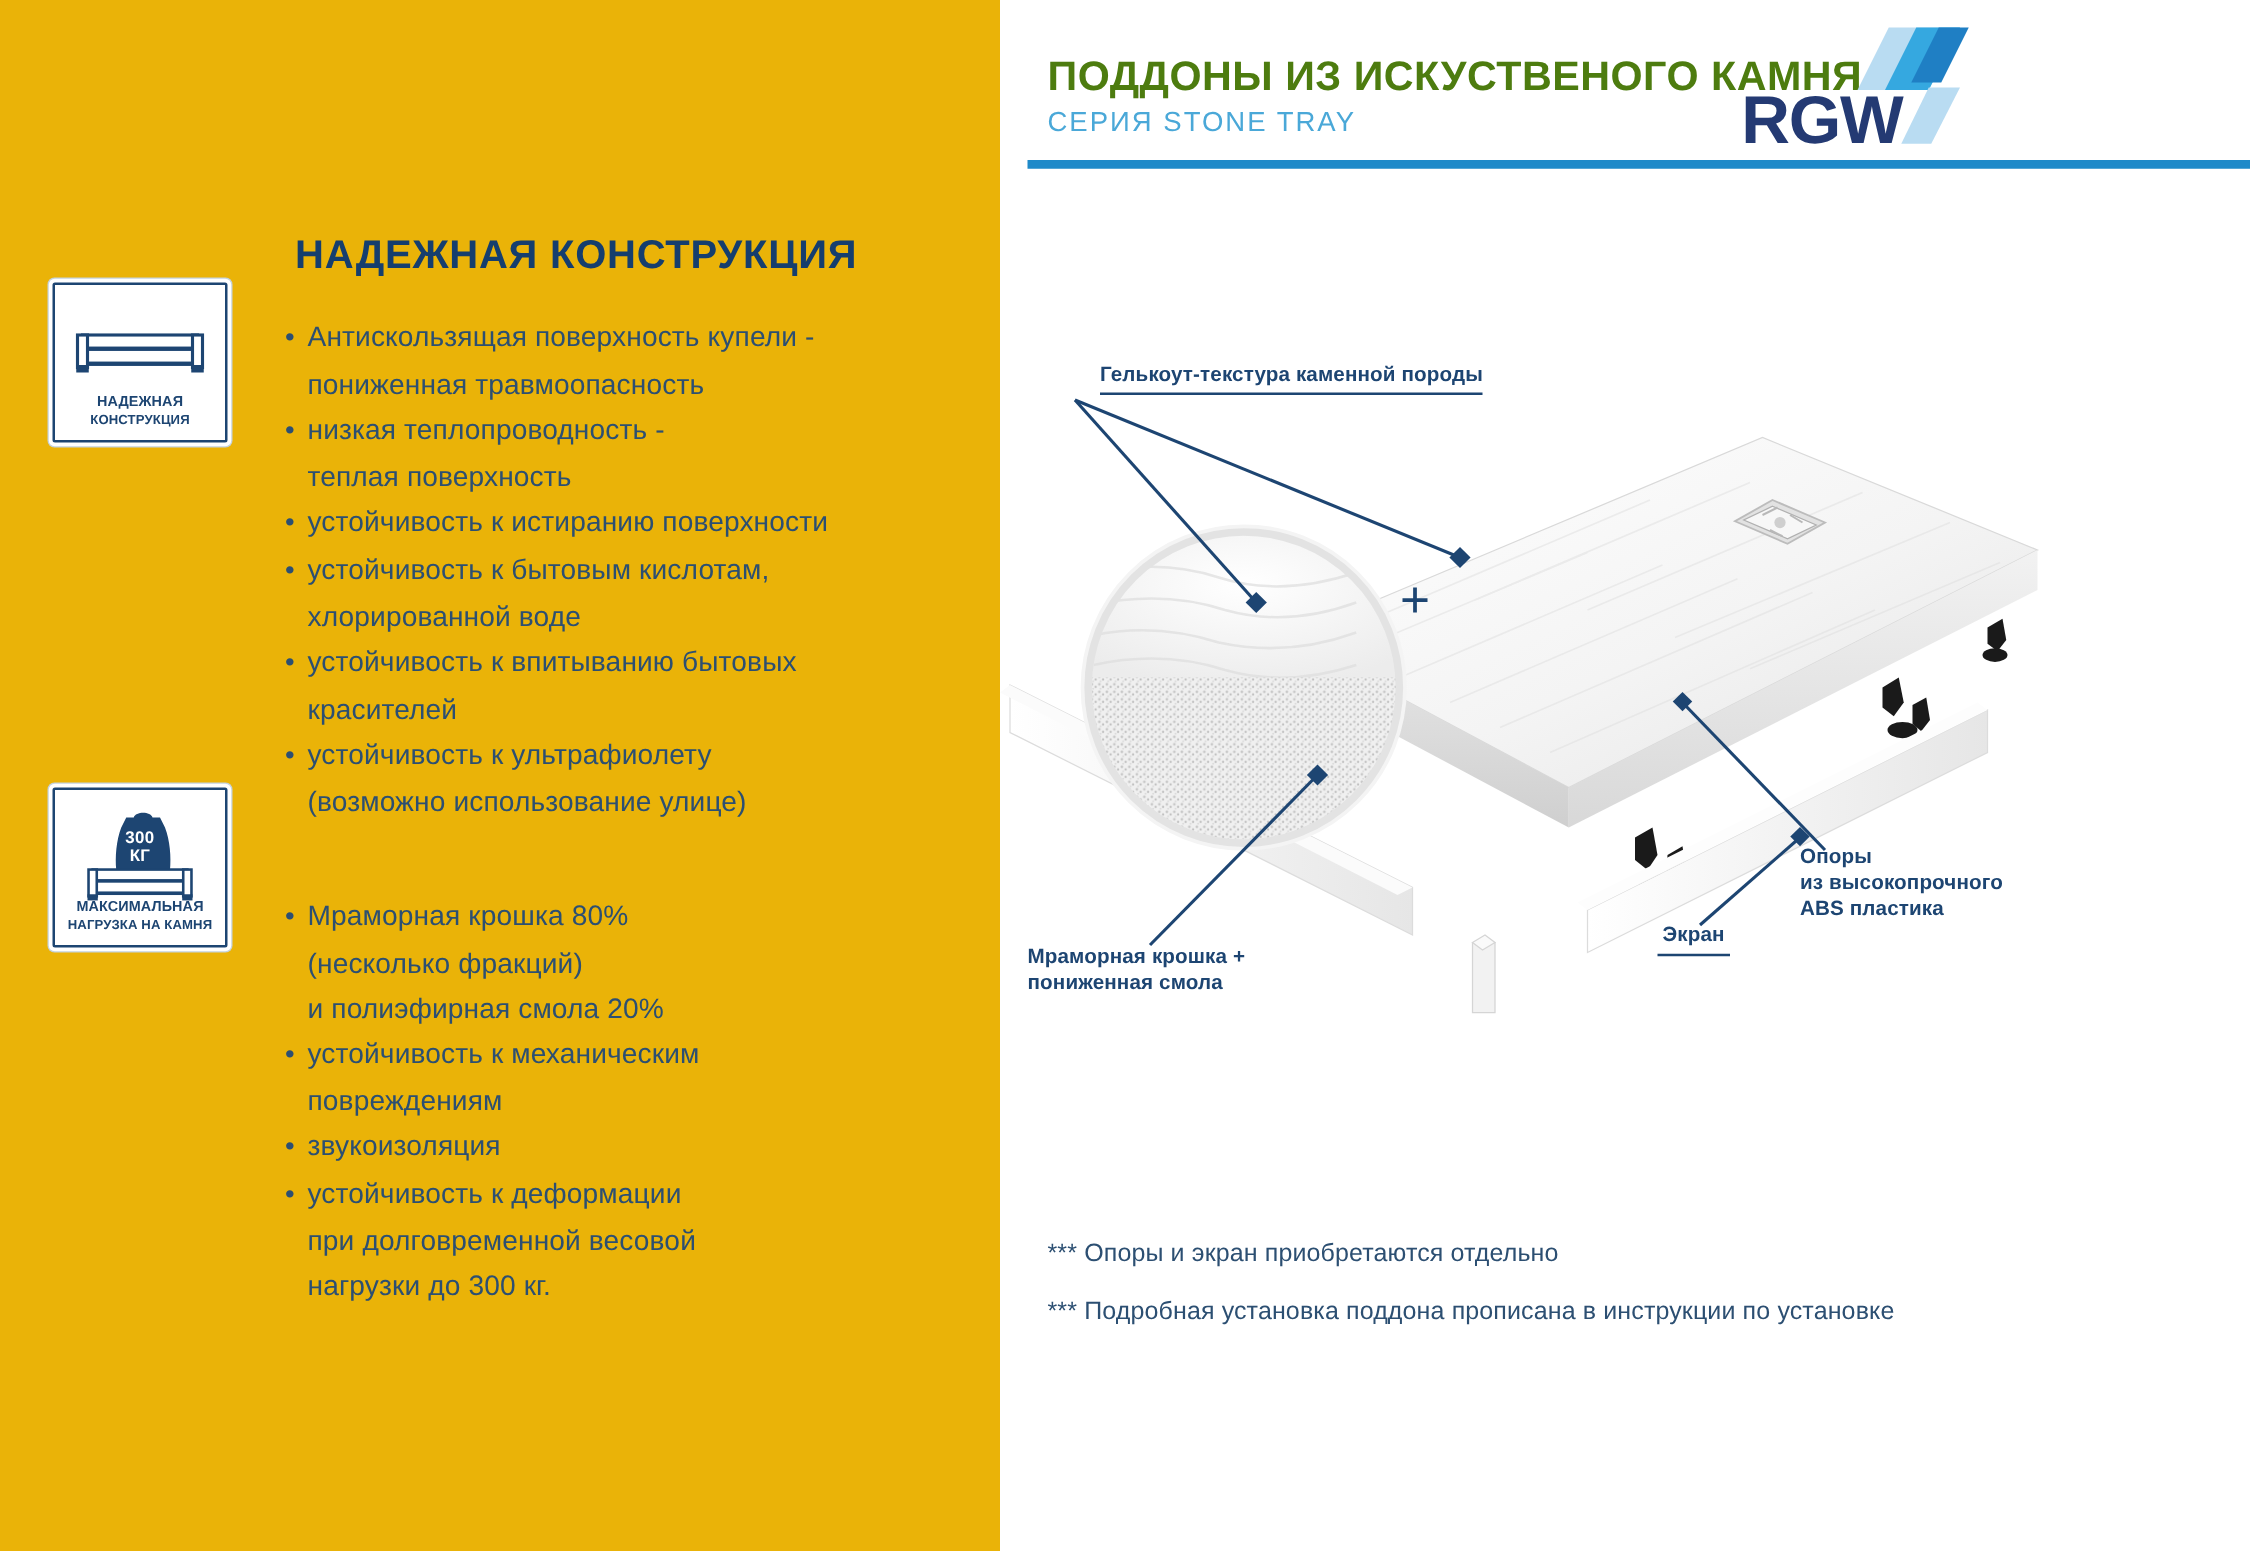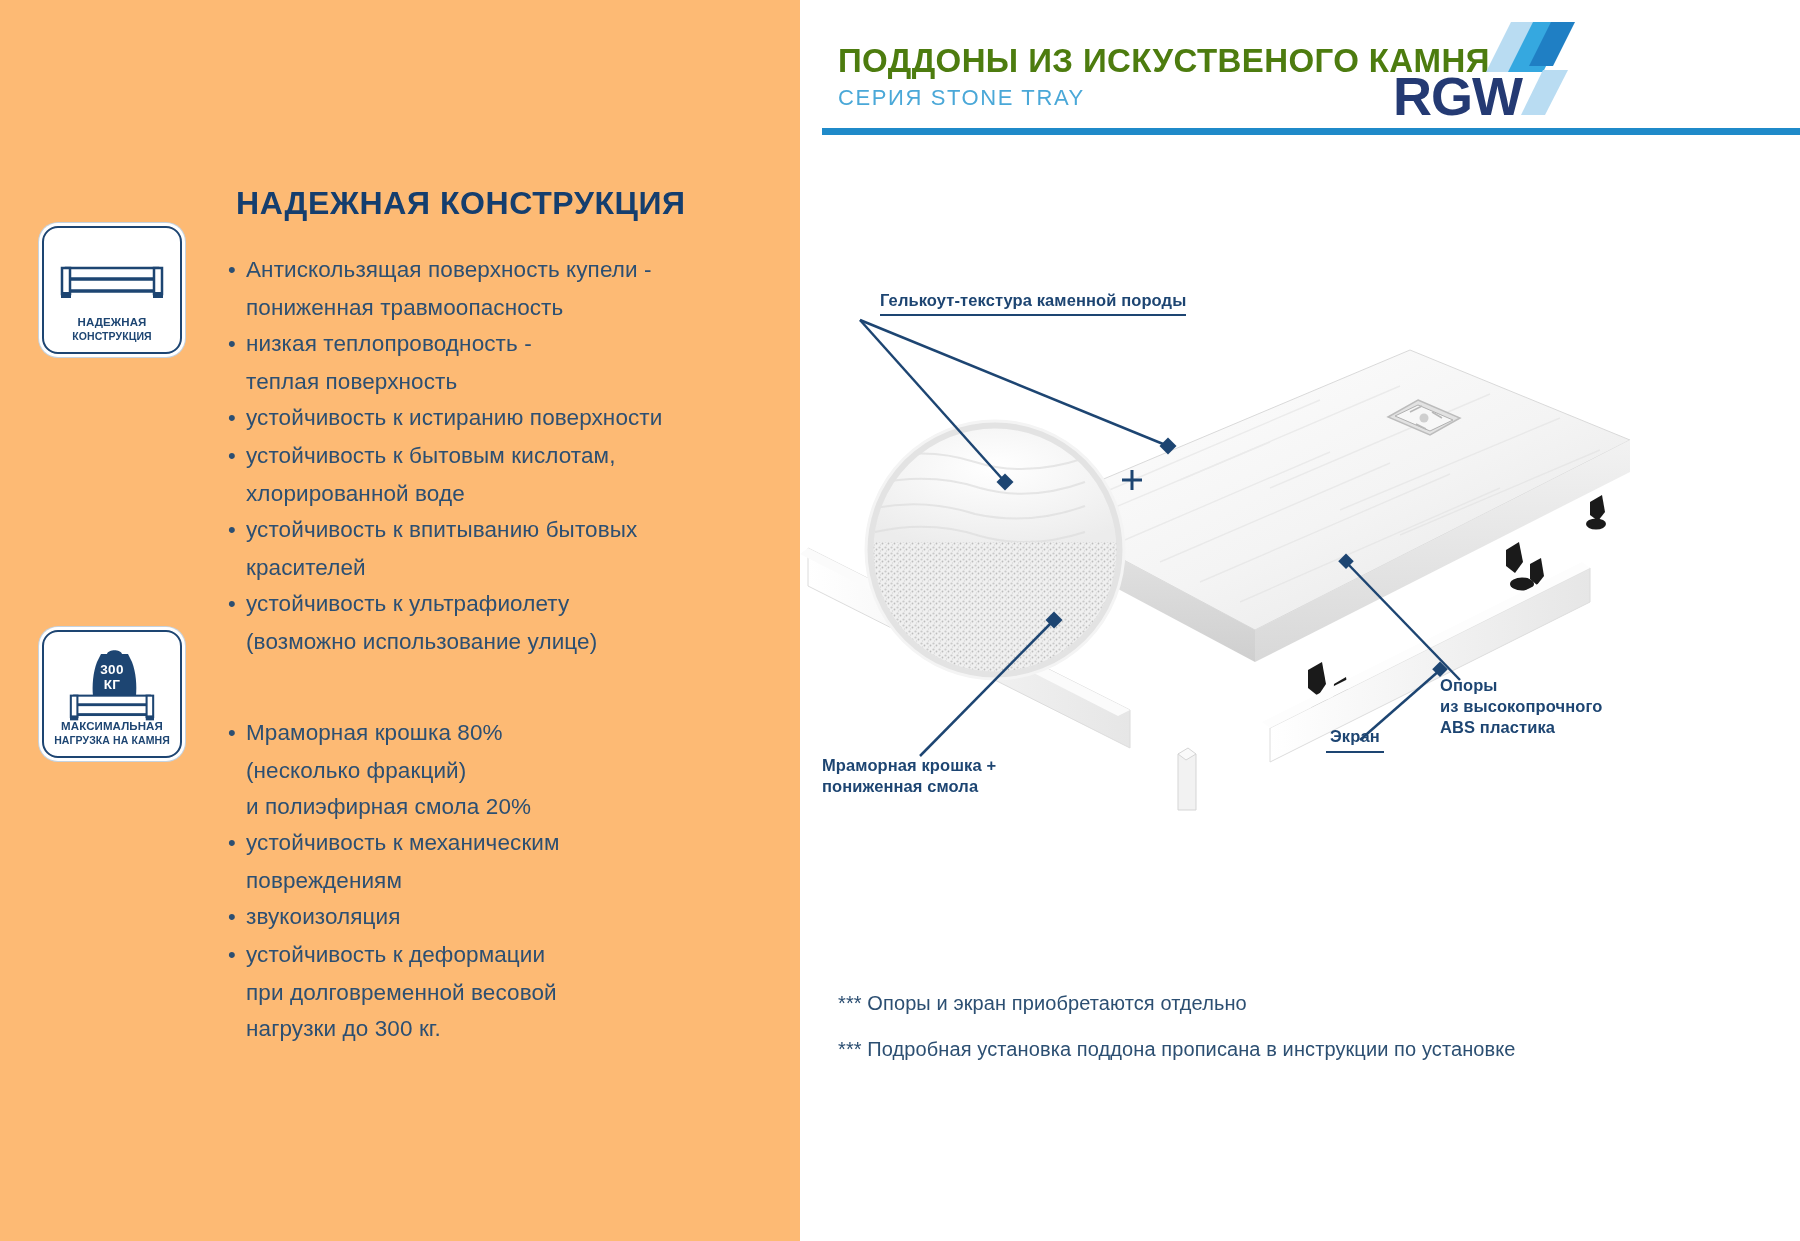--- a/index.html
+++ b/index.html
@@ -9,21 +9,21 @@
     background: #ffffff;
     position: relative;
     overflow: hidden;
   }
   .page { position: relative; width: 1800px; height: 1241px; background:#fff; }
 
   
   .sidebar {
     position: absolute; left: 0; top: 0;
     width: 800px; height: 1241px;
-    background: #fdba74;
+    background: #eab308;
   }
   .sidebar-title {
     position: absolute; left: 236px; top: 185px;
     font-size: 32px; font-weight: bold; letter-spacing: 0.6px;
     color: #153e6e;
   }
   .bullets { position: absolute; left: 228px; width: 530px; }
   .bullets.group1 { top: 252px; }
   .bullets.group2 { top: 715px; }
   .bullet-row {
@@ -39,21 +39,21 @@
     letter-spacing: 0.1px;
   }
   .bullet-cont {
     color: #2c4f72; font-size: 22.5px; line-height: 36px;
     padding-left: 18px; letter-spacing: 0.1px;
   }
 
   
   .badge {
     position: absolute; width: 140px; height: 128px;
-    background: #fff; border: 2px solid #1d4572; border-radius: 16px;
+    background: #fff; border: 2px solid #1d4572; border-radius: 2px;
     box-shadow: 0 0 0 3px #fff, 0 0 0 4px #c5d3e0;
   }
   .badge.b1 { left: 42px; top: 226px; }
   .badge.b2 { left: 42px; top: 630px; }
   .badge-caption {
     position: absolute; left: 0; right: 0; bottom: 9px;
     text-align: center; color: #1d4572;
     font-size: 11.5px; font-weight: bold; line-height: 13.5px;
     letter-spacing: 0.1px;
   }
@@ -96,21 +96,21 @@
     position: absolute; color: #1d4572; font-size: 16.5px;
     font-weight: bold; line-height: 21px; letter-spacing: 0.1px;
     white-space: nowrap;
   }
   .callout.c-gel { left: 80px; top: 140px; }
   .callout.c-gel::after {
     content:""; position:absolute; left:0; bottom:-5px;
     width: 100%; height: 2.5px; background:#1d4572;
   }
   .callout.c-marble { left: 22px; top: 605px; }
-  .callout.c-screen { left: 530px; top: 576px; }
+  .callout.c-screen { left: 530px; top: 588px; }
   .callout.c-screen::after {
     content:""; position:absolute; left:-4px; bottom:-6px;
     width: calc(100% + 8px); height: 2.5px; background:#1d4572;
   }
   .callout.c-support { left: 640px; top: 525px; }
 
   
   .footnotes { position: absolute; left: 38px; top: 980px; width: 940px; }
   .footnote {
     color: #2c4f72; font-size: 20px; line-height: 46px; letter-spacing: 0.1px;

